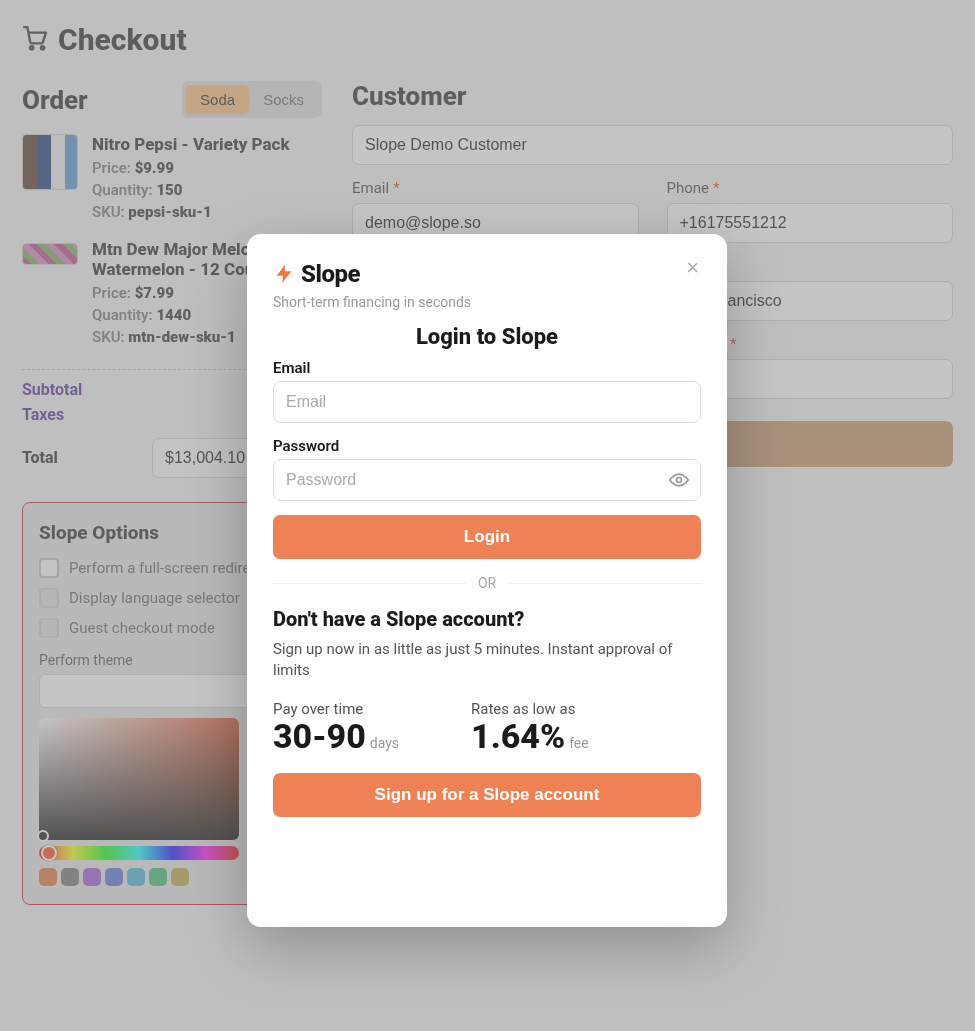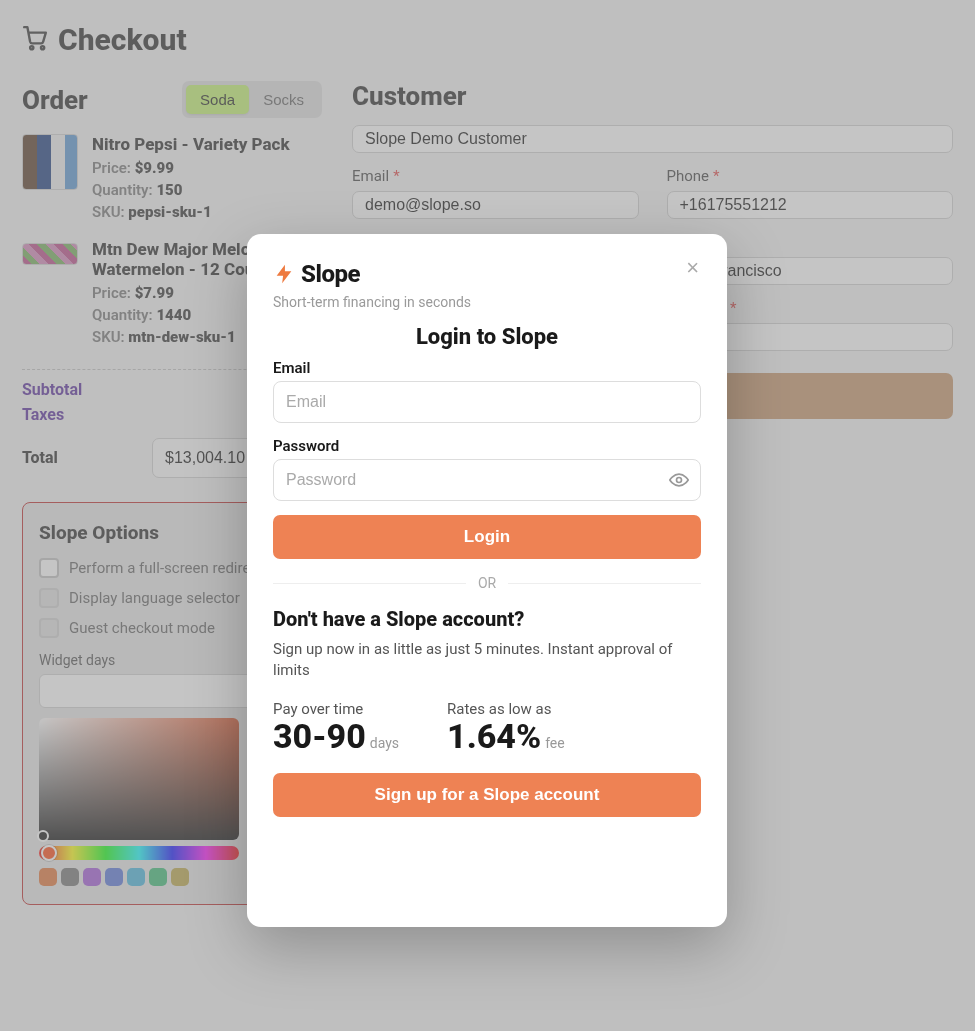--- a/index.html
+++ b/index.html
@@ -24,21 +24,21 @@
   .cart-icon svg { width:26px; height:26px; }
 
   .main { display:flex; gap:30px; margin-top:24px; }
   .left { width:300px; }
   .right { flex:1; }
 
   .order-header { display:flex; align-items:center; justify-content:space-between; }
   .order-header h2 { font-size:26px; margin:0; font-weight:800; }
   .segmented { display:inline-flex; background:#dcdcdc; border-radius:7px; padding:4px; }
   .segmented button { border:0; background:transparent; padding:6px 14px; border-radius:5px; font-size:15px; color:#555; cursor:pointer; }
-  .segmented button.active { background:#bef264; color:#111; box-shadow:0 1px 2px rgba(0,0,0,0.1); }
+  .segmented button.active { background:#fdba74; color:#111; box-shadow:0 1px 2px rgba(0,0,0,0.1); }
 
   .product { display:flex; gap:14px; margin-top:16px; }
   .product .thumb { width:56px; height:56px; border-radius:4px; flex-shrink:0; }
   .product .info { flex:1; }
   .product h3 { margin:0 0 4px 0; font-size:17px; font-weight:800; }
   .meta { font-size:15px; line-height:1.45; color:#6a6a6a; font-weight:600; }
   .meta b { color:#222; }
 
   .thumb.pepsi { background: linear-gradient(90deg, #4a2b14 0 26%, #0b2e73 26% 52%, #eee 52% 78%, #4d8ecf 78% 100%); border:1px solid #ccc; }
   .thumb.dew { width:56px; height:22px; margin-top:4px; background: repeating-linear-gradient(45deg, #b63d7f 0 6px, #6aa84f 6px 12px, #d07fb3 12px 18px); border:1px solid #ccc; }
@@ -62,40 +62,40 @@
   .hue { width:200px; height:14px; border-radius:7px; margin-top:6px; position:relative; background: linear-gradient(to right, #ff0000, #ffff00, #00ff00, #00ffff, #0000ff, #ff00ff, #ff0000); }
   .hue .cursor { position:absolute; top:-1px; left:2px; width:16px; height:16px; border-radius:50%; border:2px solid #fff; background:#ff3a00; box-shadow:0 0 0 1px rgba(0,0,0,0.2); }
   .swatches { display:flex; gap:4px; margin-top:8px; }
   .sw { width:18px; height:18px; border-radius:5px; }
 
   .right h2 { font-size:26px; margin:0 0 14px 0; font-weight:800; }
   .field-label { font-size:15px; margin-bottom:6px; color:#333; }
   .req { color:#d33; margin-left:4px; }
   .row2 { display:flex; gap:28px;justify-content:flex-end; }
   .field { flex:1; margin-bottom:14px; }
-  .field input { width:100%; padding:4px 12px; border:1px solid #ccc; border-radius:7px; font-size:16px; background:#fff; }
+  .field input { width:100%; padding:10px 12px; border:1px solid #ccc; border-radius:7px; font-size:16px; background:#fff; }
   .pay-btn { width:100%; height:46px; background:#c08d5e; border:0; border-radius:7px; color:#fff; font-size:16px; font-weight:600; margin-top:8px; }
 
   
   .modal { position:absolute; left:247px; top:234px; width:480px; background:#fff; border-radius:14px; z-index:100; padding:26px 26px 110px 26px; box-shadow:0 20px 60px rgba(0,0,0,0.25); }
   .modal-close { position:absolute; top:20px; right:22px; color:#aaa; font-size:22px; background:none; border:0; cursor:pointer; }
   .slope-logo { display:flex; align-items:center; gap:6px; font-size:24px; font-weight:800; letter-spacing:-0.5px; }
   .tagline { color:#9a9a9a; font-size:14px; margin-top:6px; }
   .modal h3 { font-size:22px; margin:14px 0 10px 0; font-weight:800;text-align:center; }
   .m-label { font-size:15px; font-weight:600; margin-bottom:4px; }
   .m-input-wrap { position:relative; }
   .m-input { width:100%; padding:11px 12px; border:1px solid #ddd; border-radius:8px; font-size:16px; margin-bottom:14px; }
   .m-input::placeholder { color:#aaa; }
   .eye { position:absolute; right:12px; top:11px; color:#999; }
   .btn-primary { width:100%; padding:12px; background:#ee8254; color:#fff; border:0; border-radius:7px; font-size:17px; font-weight:600; cursor:pointer; }
   .or-divider { display:flex; align-items:center; gap:12px; margin:16px 0; color:#aaa; font-size:14px; }
   .or-divider .line { flex:1; height:1px; background:#eee; }
   .signup-h { font-size:20px; font-weight:800; margin:2px 0 8px 0; }
   .signup-p { font-size:15px; color:#555; line-height:1.4; margin-bottom:18px; }
-  .stats { display:flex; gap:48px; margin-bottom:18px; }
+  .stats { display:flex; gap:72px; margin-bottom:18px; }
   .stat small { font-size:15px; color:#555; }
   .stat .big { font-size:34px; font-weight:800; line-height:1.1; }
   .stat .unit { font-size:14px; color:#999; margin-left:4px; }
 </style>
 </head>
 <body>
 
 <div class="overlay"></div>
 
 <div class="page-header">
@@ -160,21 +160,21 @@
           <span>Perform a full-screen redirect</span>
         </div>
       <div class="chk-row">
           <span class="chk disabled"></span>
           <span>Display language selector</span>
         </div>
       <div class="chk-row">
           <span class="chk disabled"></span>
           <span>Guest checkout mode</span>
         </div>
-      <div class="sub-label">Widget days</div>
+      <div class="sub-label">Perform theme</div>
       <input class="theme-input" style="">
       <div class="color-area">
         <div class="sat">
             <div class="cursor"></div>
           </div>
         <div class="hue">
             <div class="cursor"></div>
           </div>
         <div class="swatches" id="swatches">
             <div class="sw" style="background: rgb(224, 106, 43);"></div>

